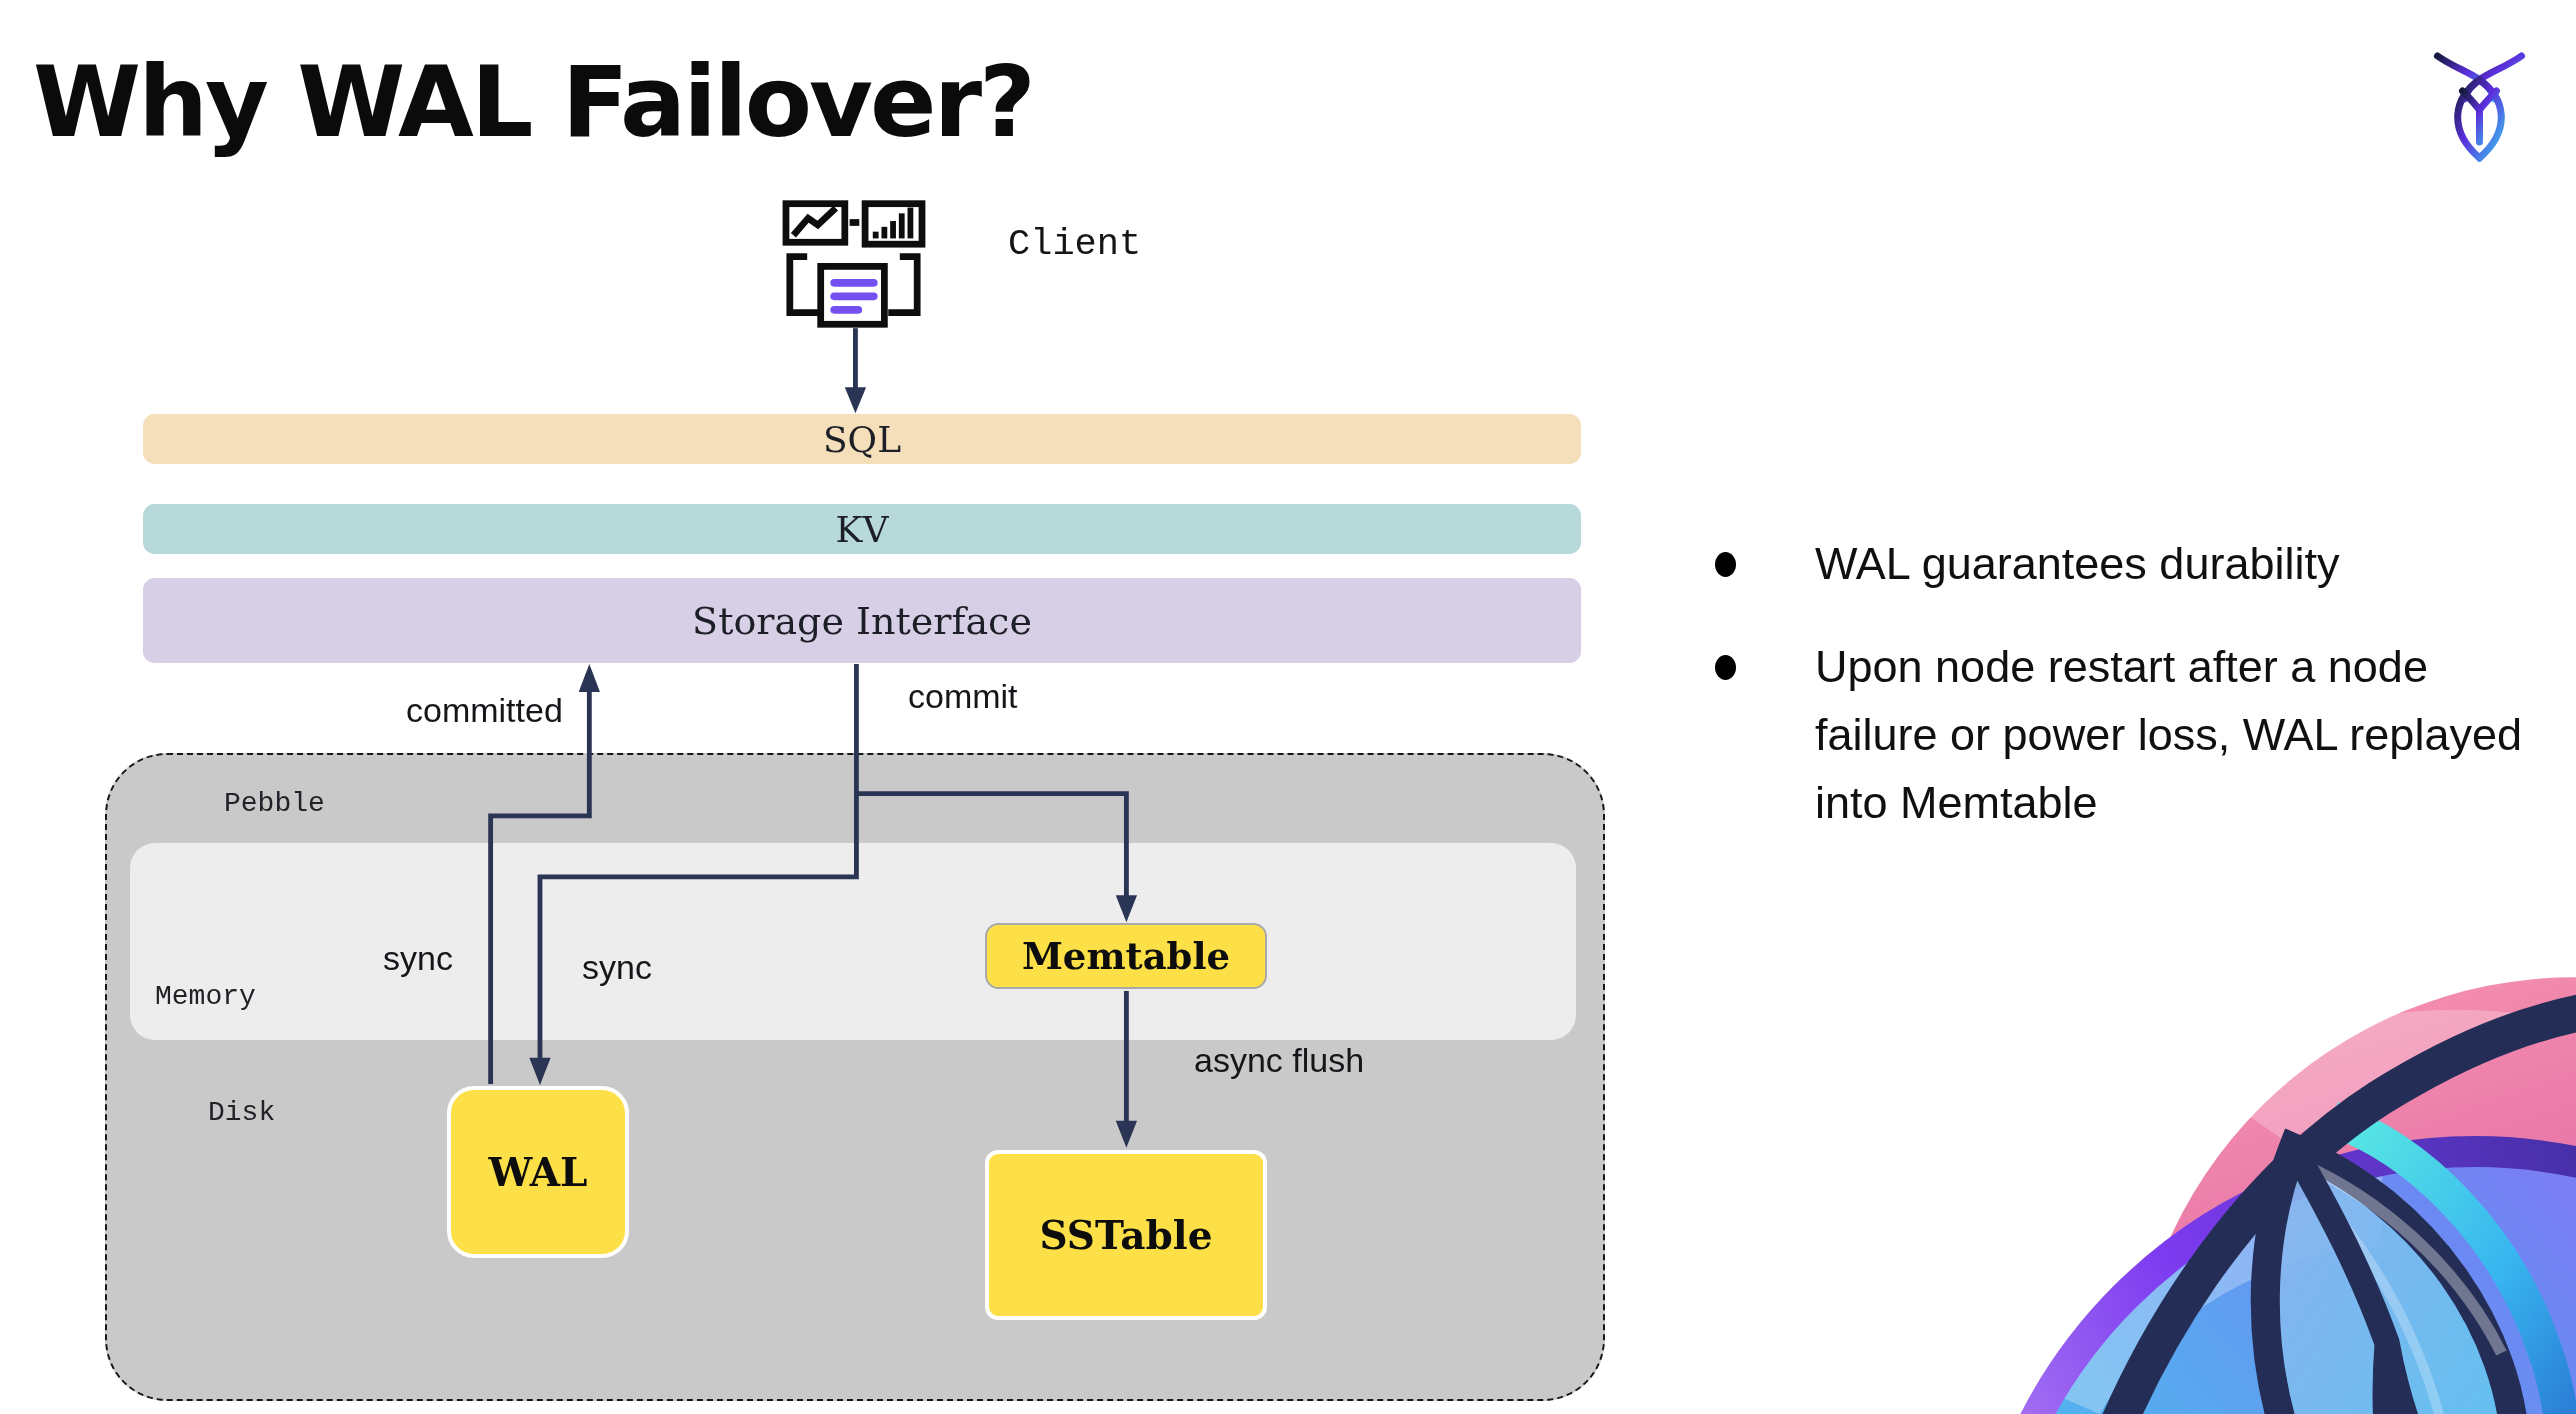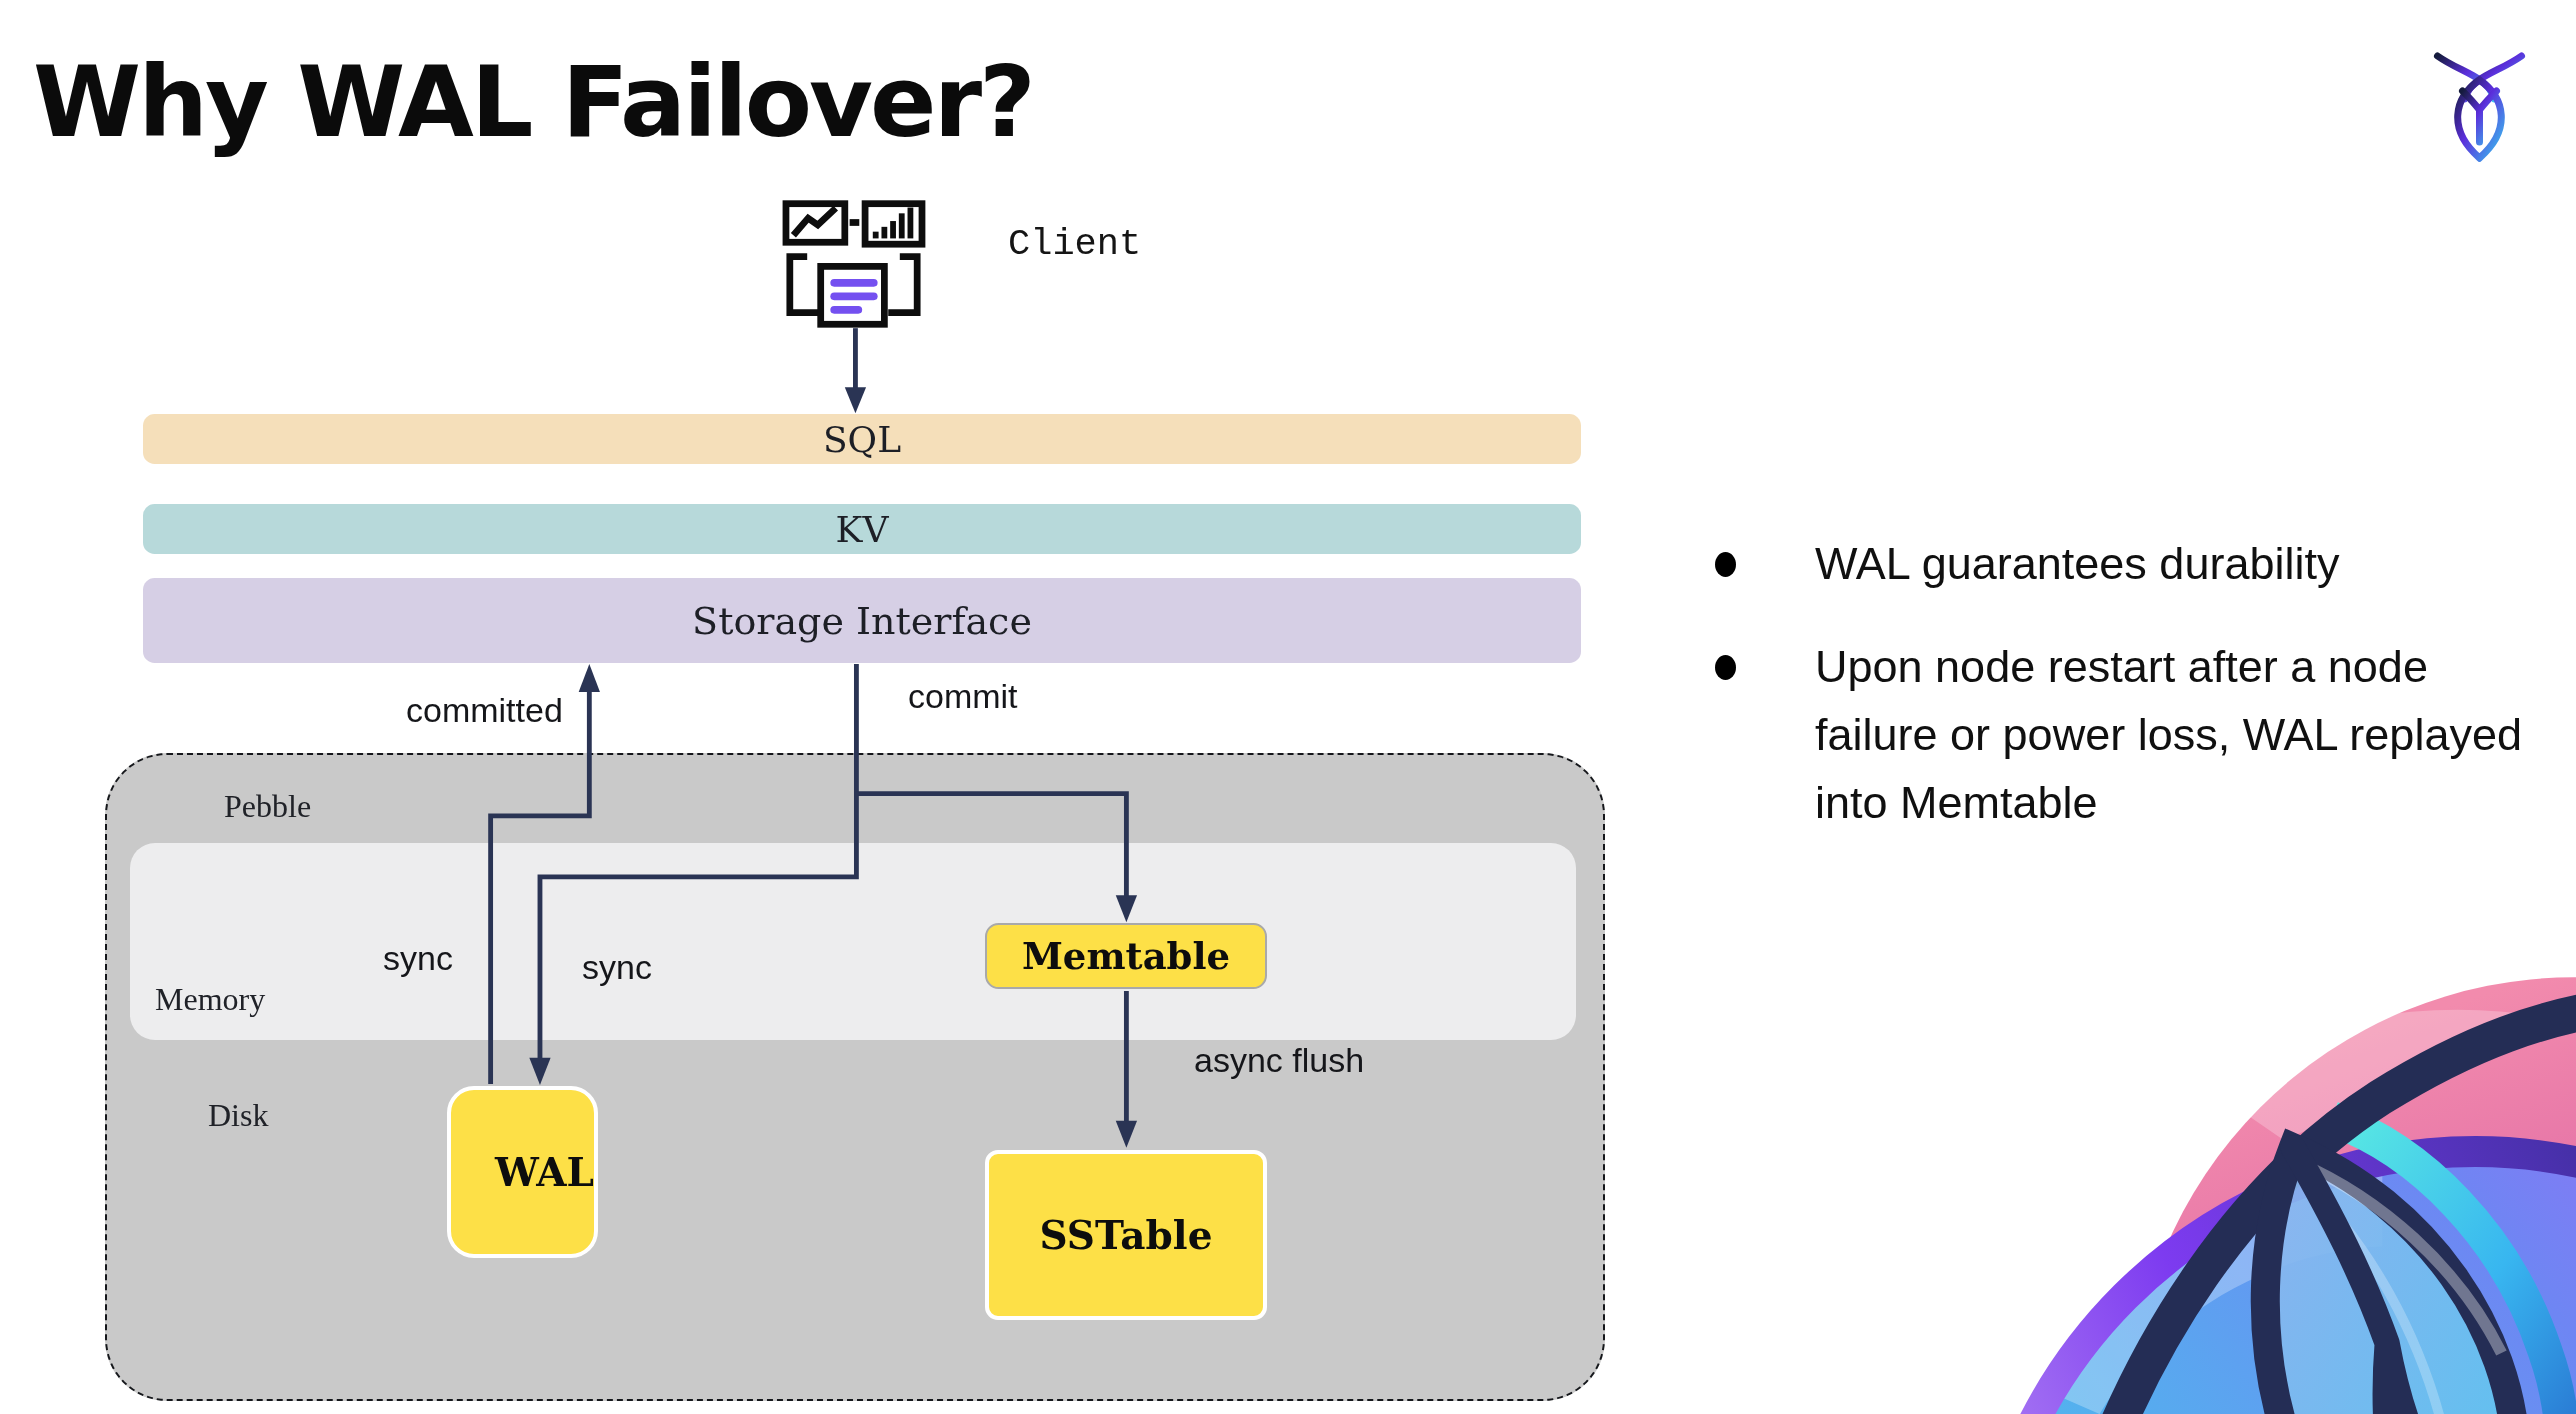--- a/index.html
+++ b/index.html
@@ -16,30 +16,30 @@
 
   .bar{position:absolute;left:143px;width:1438px;display:flex;align-items:center;justify-content:center;
        font-family:"DejaVu Serif",serif;color:#1d1f26;border-radius:11.6px;}
   .bar-sql{top:414px;height:50px;background:#f5dfba;font-size:36px;}
   .bar-kv{top:504px;height:50px;background:#b7d9da;font-size:36px;}
   .bar-storage{top:578px;height:85px;background:#d6cfe5;font-size:38px;}
 
   .pebble{position:absolute;left:105px;top:753px;width:1500px;height:648px;background:#c9c9c9;
           border:2.9px dashed #15171b;border-radius:62px;box-sizing:border-box;}
   .memory-band{position:absolute;left:130px;top:843px;width:1446px;height:197px;background:#ededee;border-radius:25px;}
-  .zone-label{position:absolute;font-family:Liberation Serif, serif;font-size:32px;color:#202228;}
+  .zone-label{position:absolute;font-family:Liberation Mono, monospace;font-size:28px;color:#202228;}
   .lbl-pebble{left:224px;top:788px;}
   .lbl-memory{left:155px;top:981px;}
   .lbl-disk{left:208px;top:1097px;}
 
   .edges{position:absolute;left:0;top:0;width:2576px;height:1415px;pointer-events:none;}
 
   .node{position:absolute;background:#fde047;display:flex;align-items:center;justify-content:center;
         font-family:"DejaVu Serif",serif;font-weight:bold;color:#0d0d0d;box-sizing:border-box;}
-  .node-wal{left:447px;top:1086px;width:151px;height:172px;border:4.8px solid #ffffff;border-radius:27px;font-size:39px;justify-content:flex-end;}
+  .node-wal{left:447px;top:1086px;width:182px;height:172px;border:4.8px solid #ffffff;border-radius:27px;font-size:39px;}
   .node-memtable{left:985px;top:923px;width:282px;height:66px;border:2.9px solid #a9a9a9;border-radius:13.5px;font-size:37px;}
   .node-sstable{left:985px;top:1150px;width:282px;height:170px;border:4.8px solid #ffffff;border-radius:13px;font-size:39px;}
 
   .edge-label{position:absolute;font-size:34px;color:#15161a;white-space:nowrap;}
   .lbl-committed{left:406px;top:691px;}
   .lbl-commit{left:908px;top:677px;}
   .lbl-sync1{left:383px;top:939px;}
   .lbl-sync2{left:582px;top:948px;}
   .lbl-async{left:1194px;top:1041px;}
 

